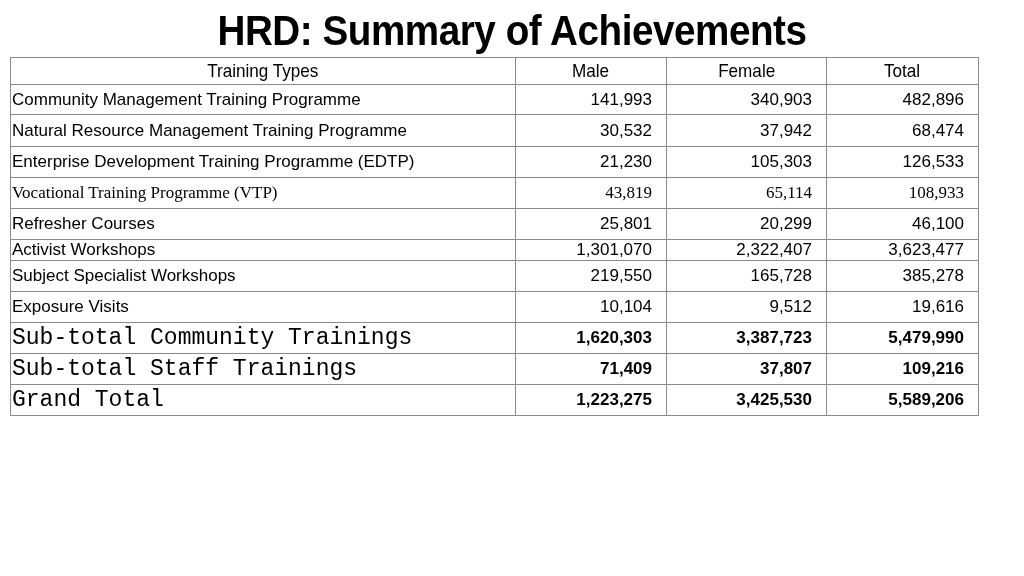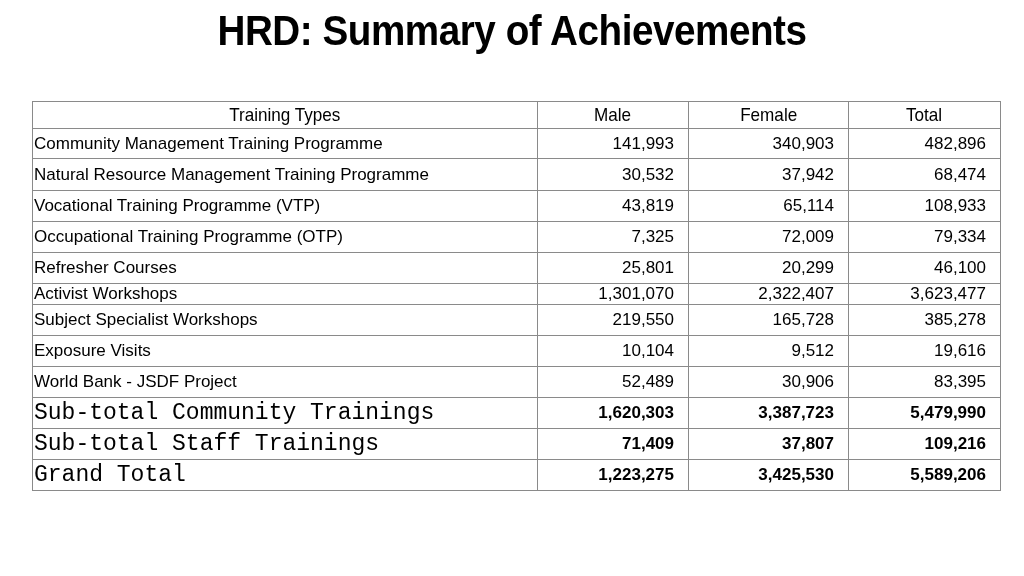--- a/index.html
+++ b/index.html
@@ -1,18 +1,18 @@
 <!DOCTYPE html>
 <html><head>
 <meta charset="utf-8">
 <style>
   html, body { margin:0; padding:0; background:#ffffff; }
   body { width:1024px; height:576px; position:relative; overflow:hidden; font-family:"Liberation Sans", sans-serif; color:#000; }
   .title { position:absolute; left:0; top:6px; width:1024px; text-align:center; font-family:"Liberation Sans", sans-serif; font-weight:bold; font-size:42px; letter-spacing:-0.5px; transform:scaleX(0.92); line-height:50px; }
-  table { position:absolute; left:32px; top:57px; border-collapse:collapse; width:968px; table-layout:fixed;margin-top:44px; }
+  table { position:absolute; left:10px; top:57px; border-collapse:collapse; width:968px; table-layout:fixed; }
   td, th { border:1.5px solid #8a8a8a; padding:0 1px; white-space:nowrap; overflow:hidden; }
   th { font-weight:normal; font-size:19px; height:26px; text-align:center; transform-origin:center; }
   th span { display:inline-block; transform:scaleX(0.9); }
   td.label { font-size:17px; text-align:left; padding-left:1px; }
   td.num { font-size:17px; text-align:right; padding-right:14px; }
   tr.sub td.label { font-size:23px;font-family:Liberation Mono, monospace; }
   tr.sub td.num { font-size:17px; font-weight:bold; }
   col.c0 { width:505px; } col.c1 { width:151px; } col.c2 { width:160px; } col.c3 { width:152px; }
 </style>
 </head>
@@ -42,30 +42,30 @@
         <td class="num">340,903</td>
         <td class="num">482,896</td>
       </tr>
       <tr style="height: 32px;">
         <td class="label">Natural Resource Management Training Programme</td>
         <td class="num">30,532</td>
         <td class="num">37,942</td>
         <td class="num">68,474</td>
       </tr>
       <tr style="height: 31px;">
+        <td class="label">Enterprise Development Training Programme (EDTP)</td>
+        <td class="num">21,230</td>
+        <td class="num">105,303</td>
+        <td class="num">126,533</td>
+      </tr>
+      <tr style="height: 31px; font-family: Liberation Serif, serif;">
         <td class="label">Vocational Training Programme (VTP)</td>
         <td class="num">43,819</td>
         <td class="num">65,114</td>
         <td class="num">108,933</td>
-      </tr>
-      <tr style="height: 31px;">
-        <td class="label">Occupational Training Programme (OTP)</td>
-        <td class="num">7,325</td>
-        <td class="num">72,009</td>
-        <td class="num">79,334</td>
       </tr>
       <tr style="height: 31px;">
         <td class="label">Refresher Courses</td>
         <td class="num">25,801</td>
         <td class="num">20,299</td>
         <td class="num">46,100</td>
       </tr>
       <tr style="height: 18px;">
         <td class="label">Activist Workshops</td>
         <td class="num">1,301,070</td>
@@ -77,26 +77,20 @@
         <td class="num">219,550</td>
         <td class="num">165,728</td>
         <td class="num">385,278</td>
       </tr>
       <tr style="height: 31px;">
         <td class="label">Exposure Visits</td>
         <td class="num">10,104</td>
         <td class="num">9,512</td>
         <td class="num">19,616</td>
       </tr>
-      <tr style="height: 31px;">
-        <td class="label">World Bank - JSDF Project</td>
-        <td class="num">52,489</td>
-        <td class="num">30,906</td>
-        <td class="num">83,395</td>
-      </tr>
       <tr class="sub" style="height: 31px;">
         <td class="label">Sub-total Community Trainings</td>
         <td class="num">1,620,303</td>
         <td class="num">3,387,723</td>
         <td class="num">5,479,990</td>
       </tr>
       <tr class="sub" style="height: 31px;">
         <td class="label">Sub-total Staff Trainings</td>
         <td class="num">71,409</td>
         <td class="num">37,807</td>

